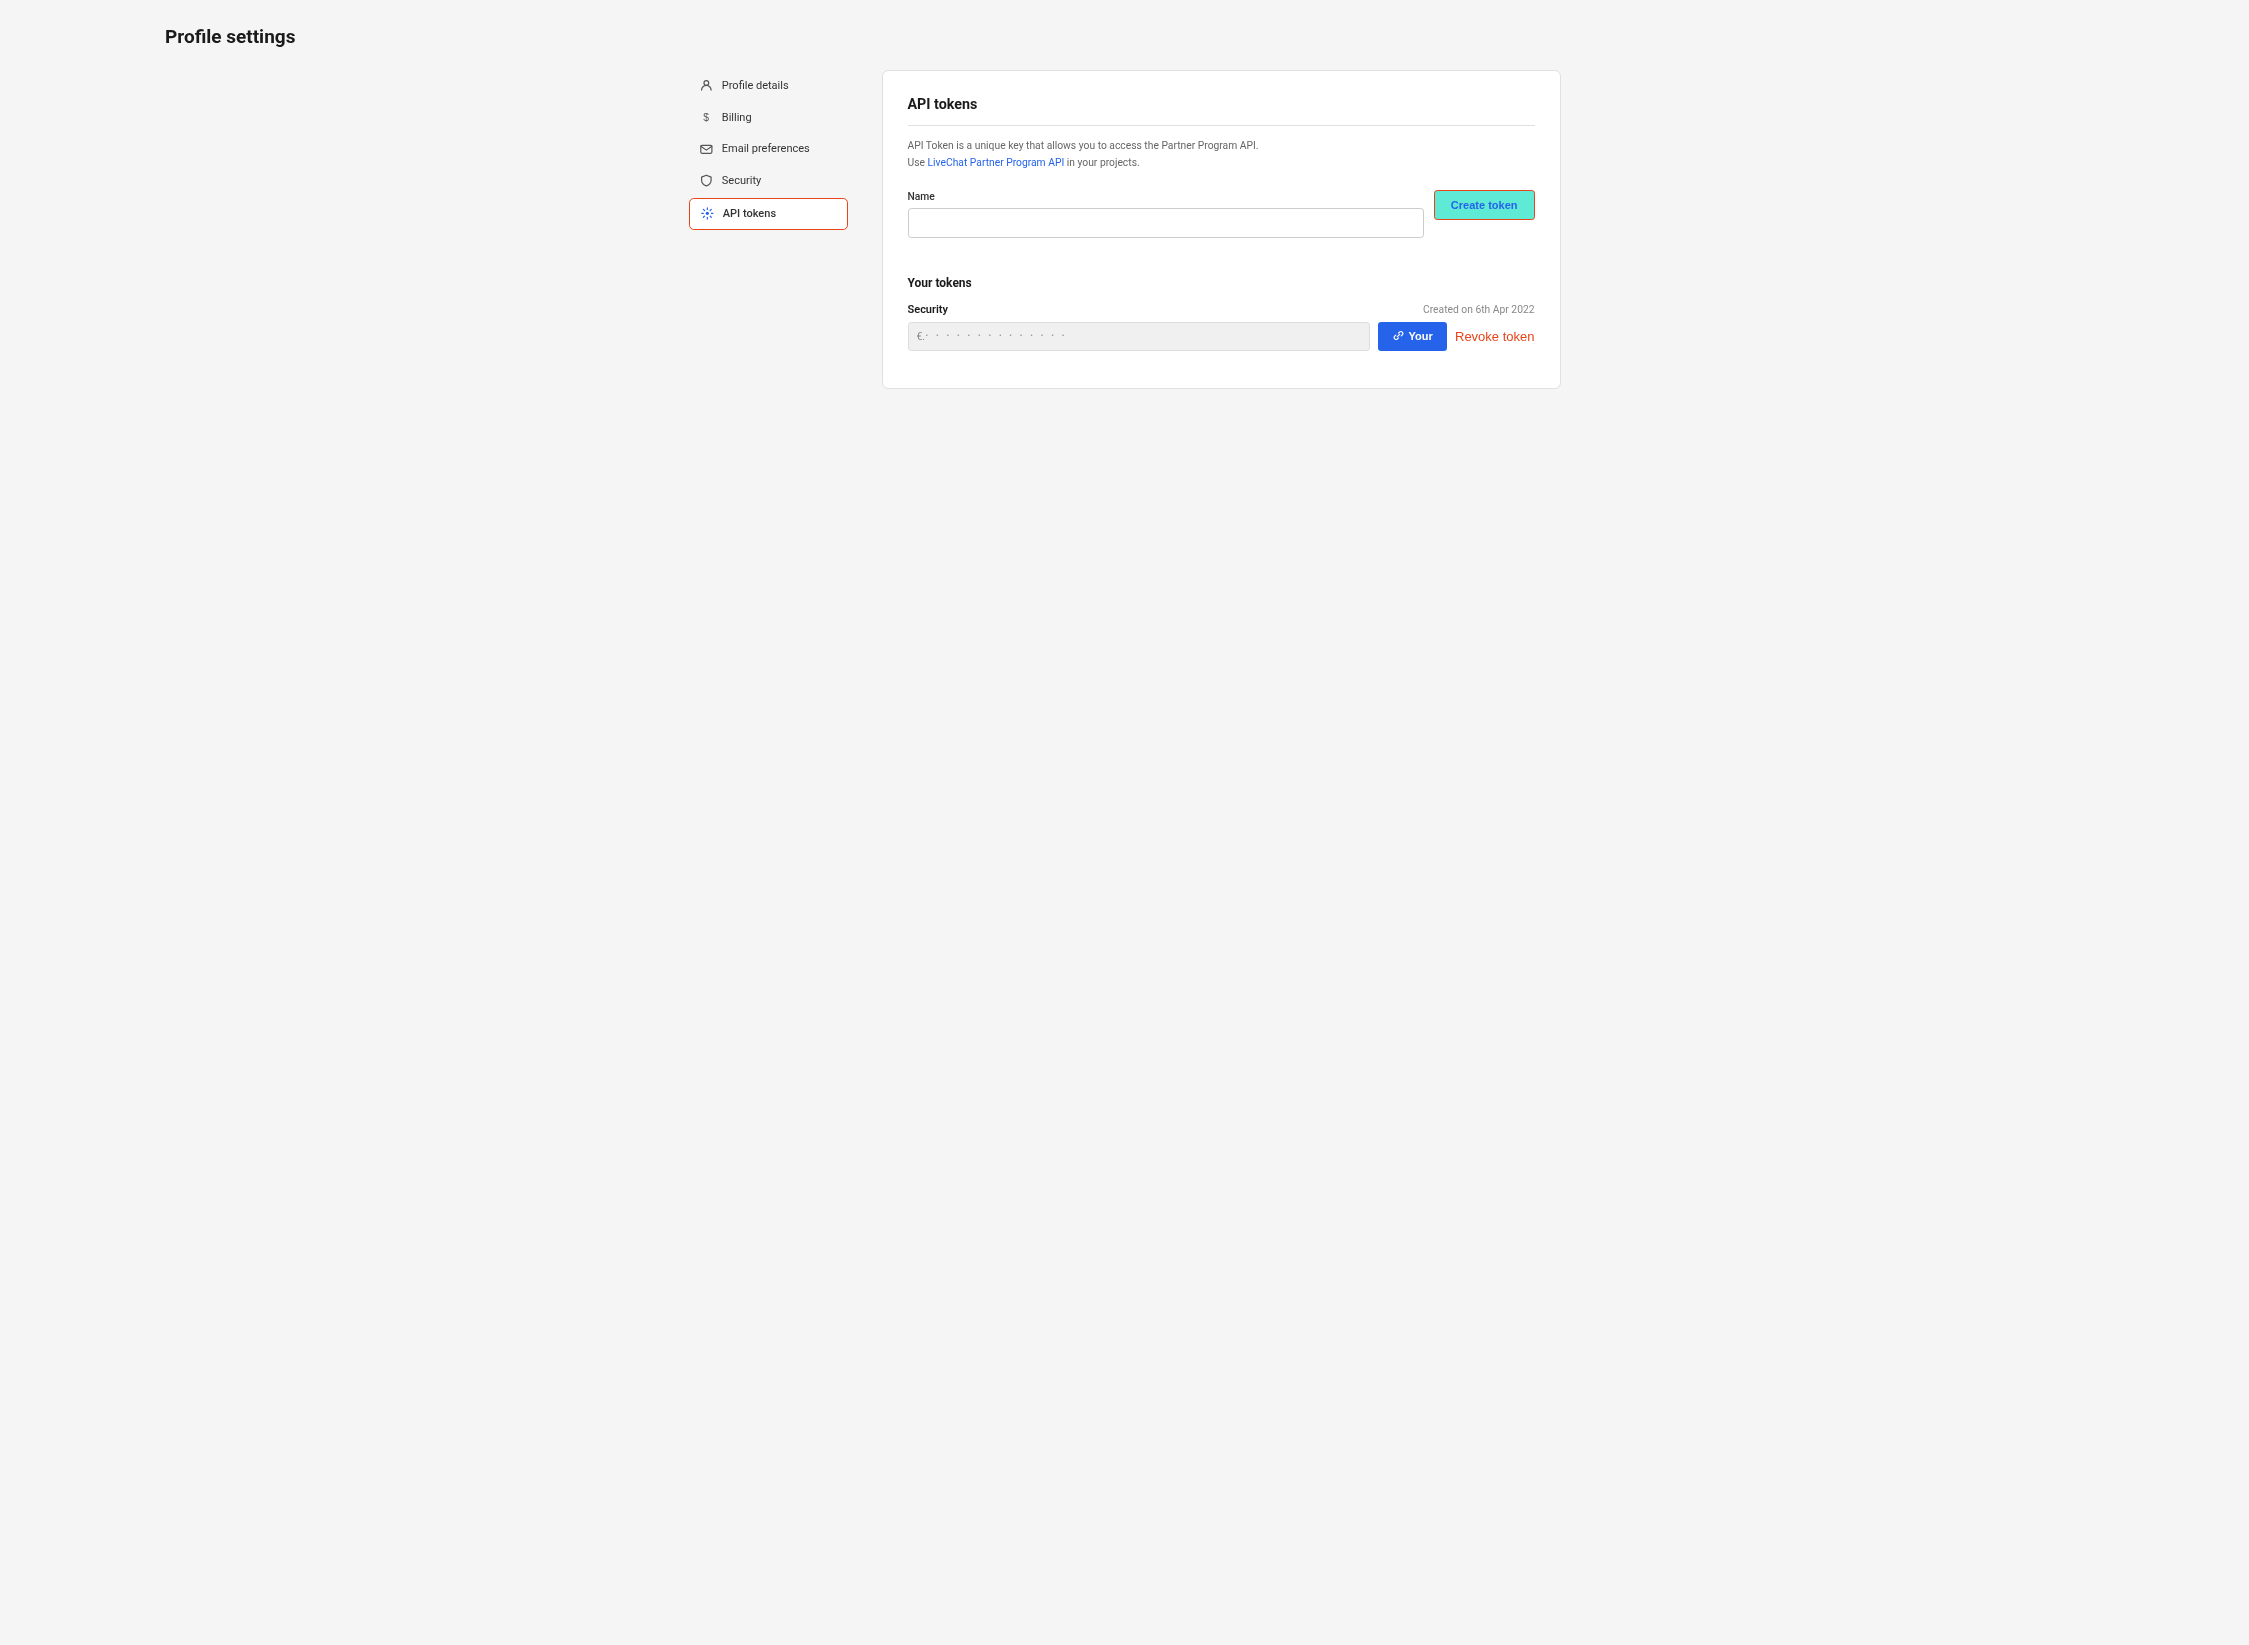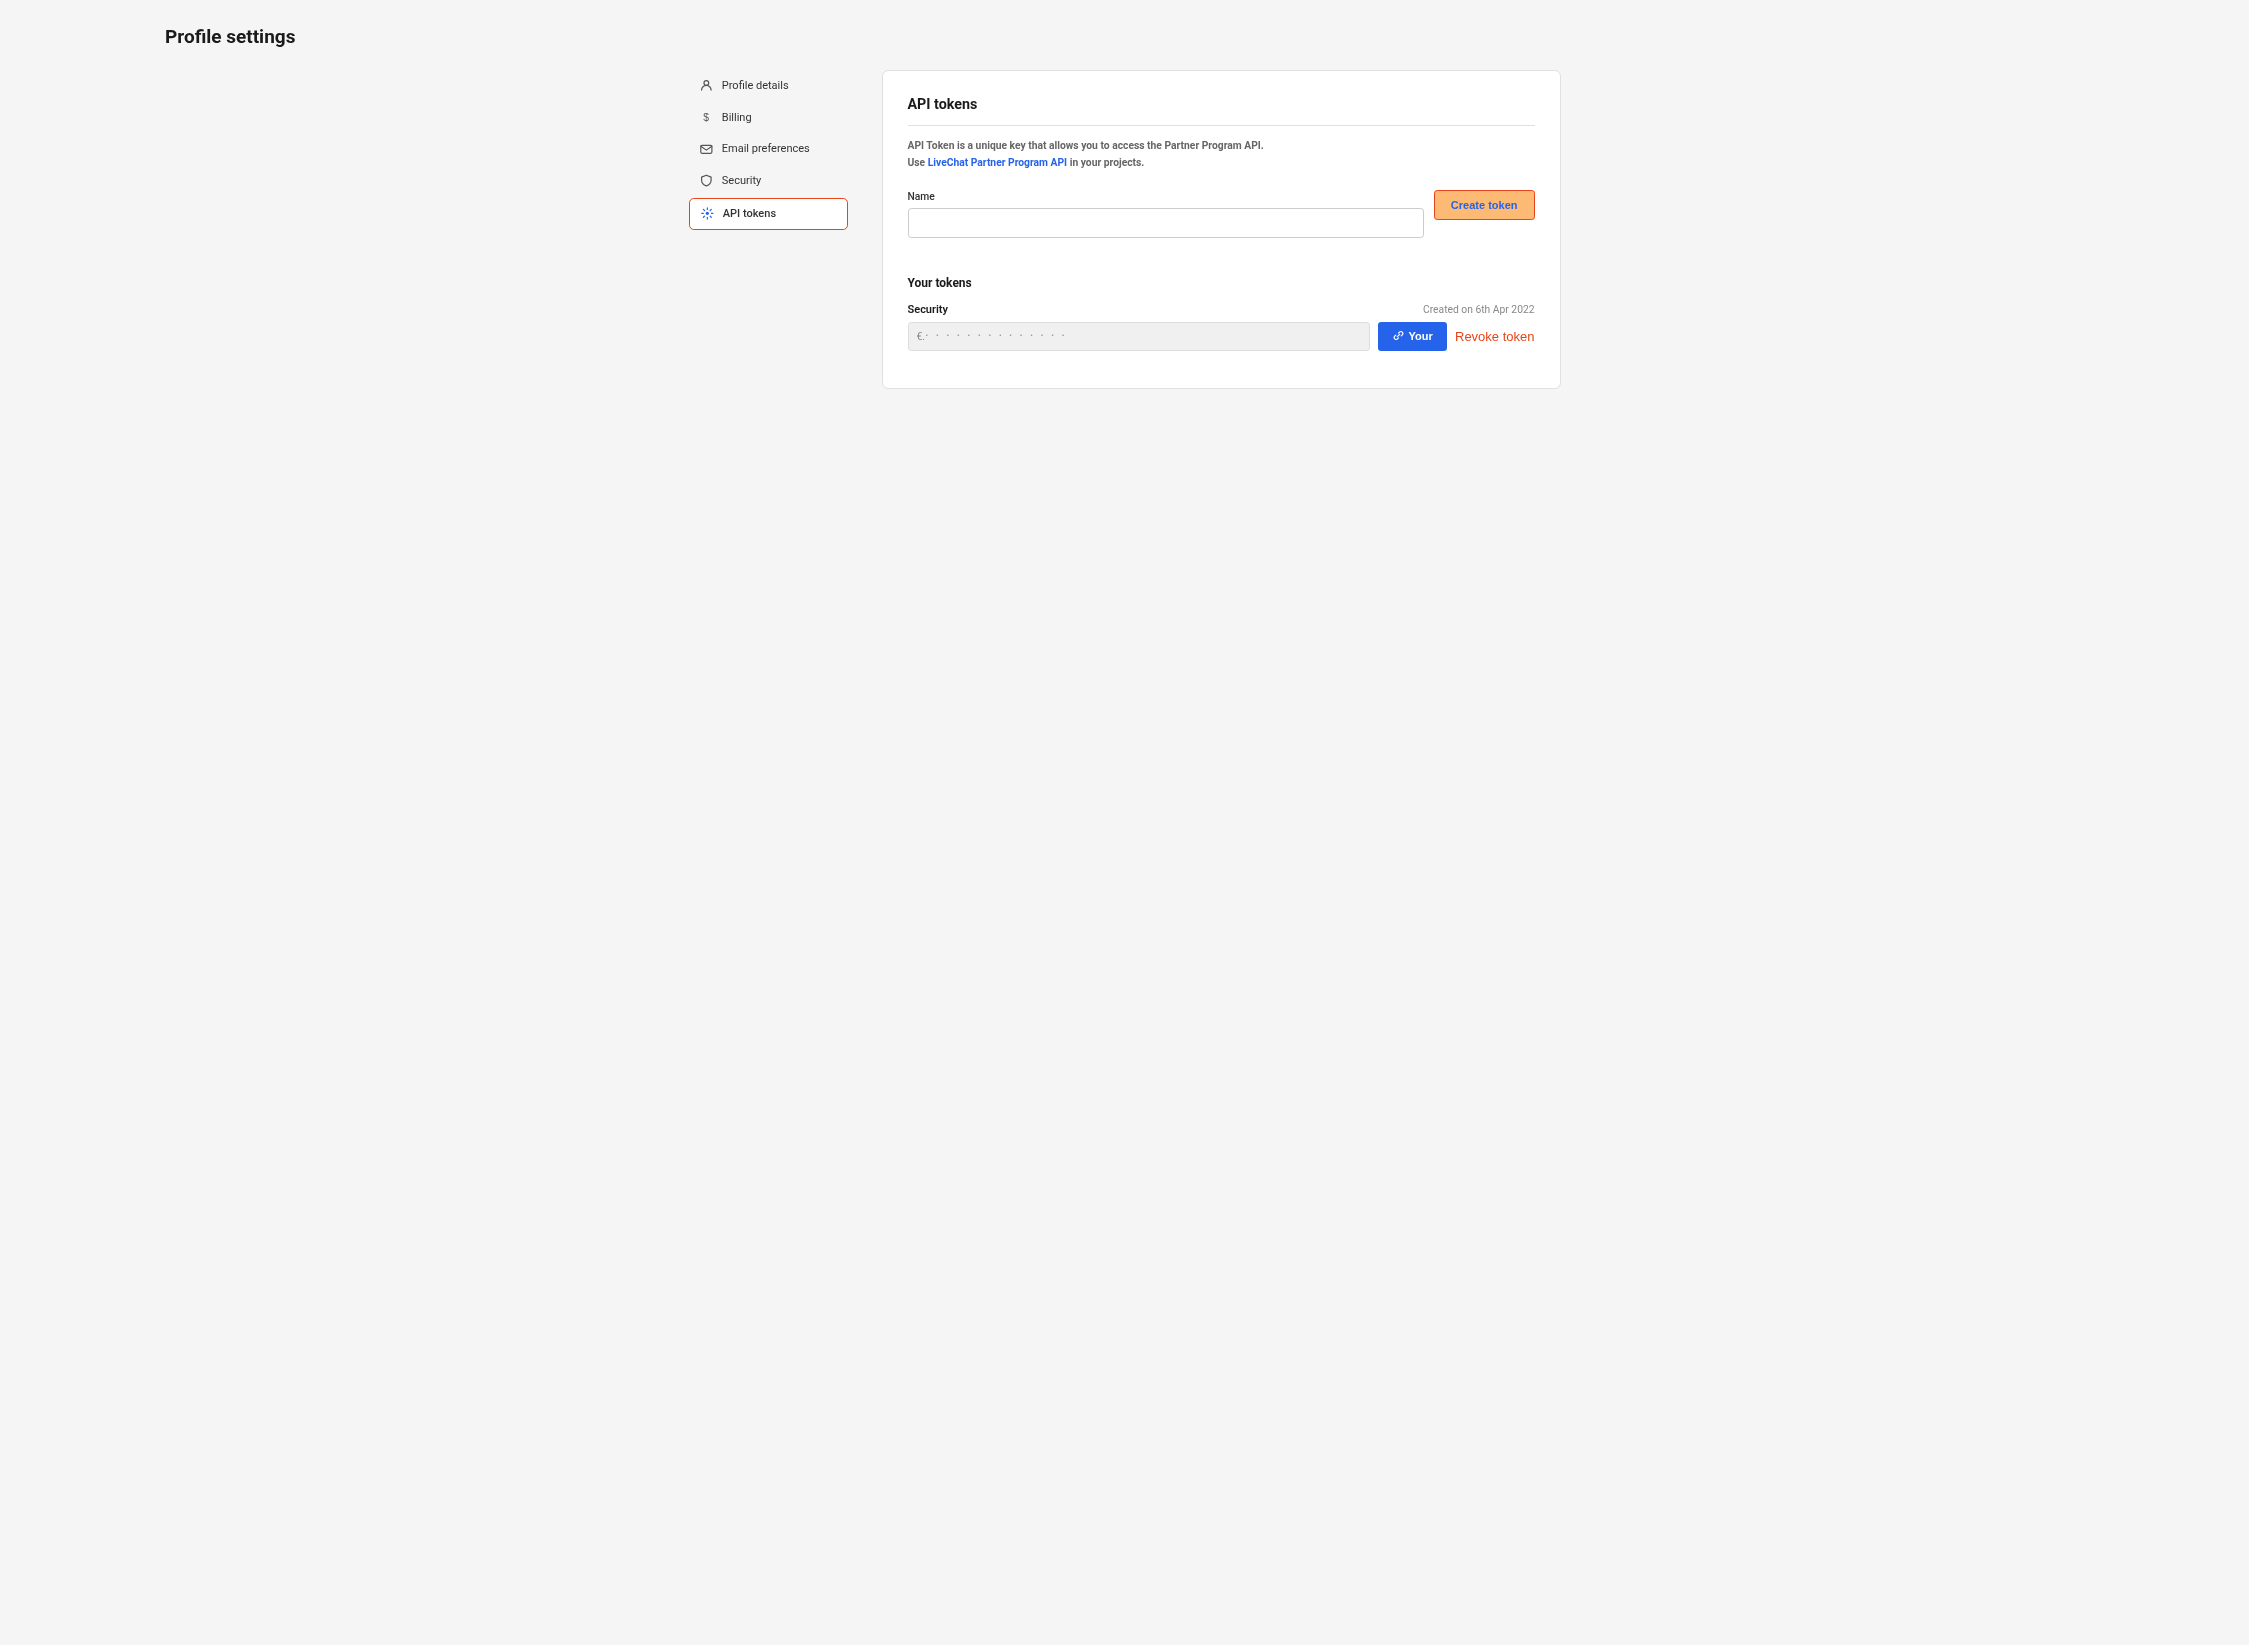--- a/index.html
+++ b/index.html
@@ -83,21 +83,20 @@
       margin-bottom: 12.7px;
       padding-bottom: 12.7px;
       border-bottom: 0.8px solid #e0e0e0;
     }
 
     .description {
       font-size: 10.3px;
       color: #666;
       line-height: 1.6;
       margin-bottom: 19px;
-      font-weight: bold;
     }
 
     .description a {
       color: #2563eb;
       text-decoration: none;
     }
 
     .token-form {
       display: flex;
       align-items: flex-start;
@@ -124,21 +123,21 @@
       border-radius: 3.2px;
       padding: 0 8px;
       font-size: 11px;
       color: #333;
       outline: none;
     }
 
     .create-token-btn {
       height: 30px;
       padding: 0 16px;
-      background: #fdba74;
+      background: #5eead4;
       color: #2563eb;
       border: 1.6px solid #e8441a;
       border-radius: 3.2px;
       font-size: 11px;
       font-weight: 600;
       cursor: pointer;
       white-space: nowrap;
       transition: background 0.15s;
     }
 

